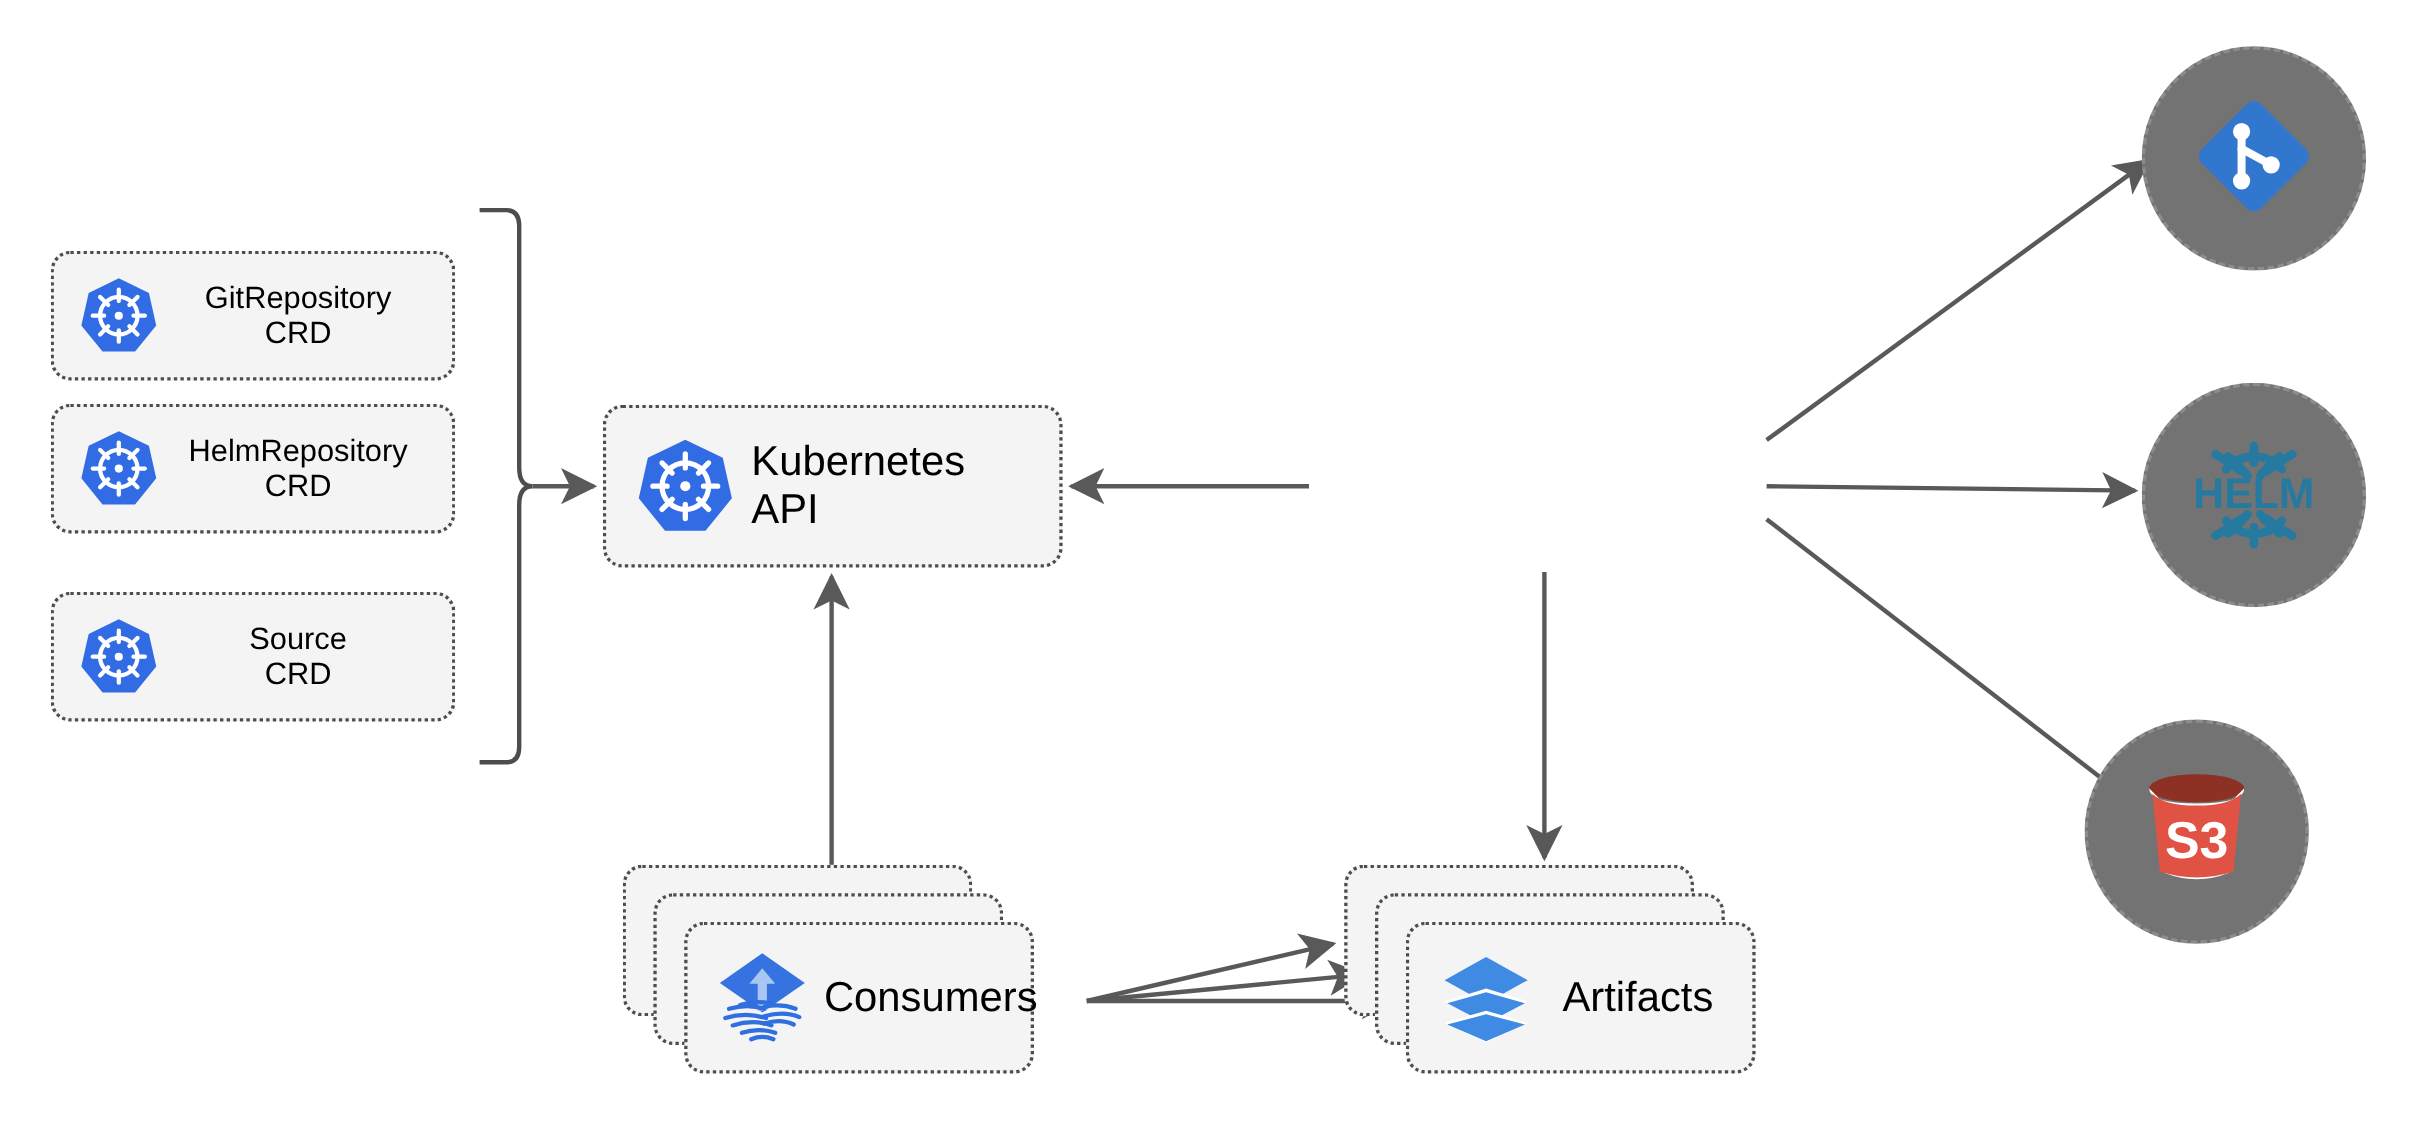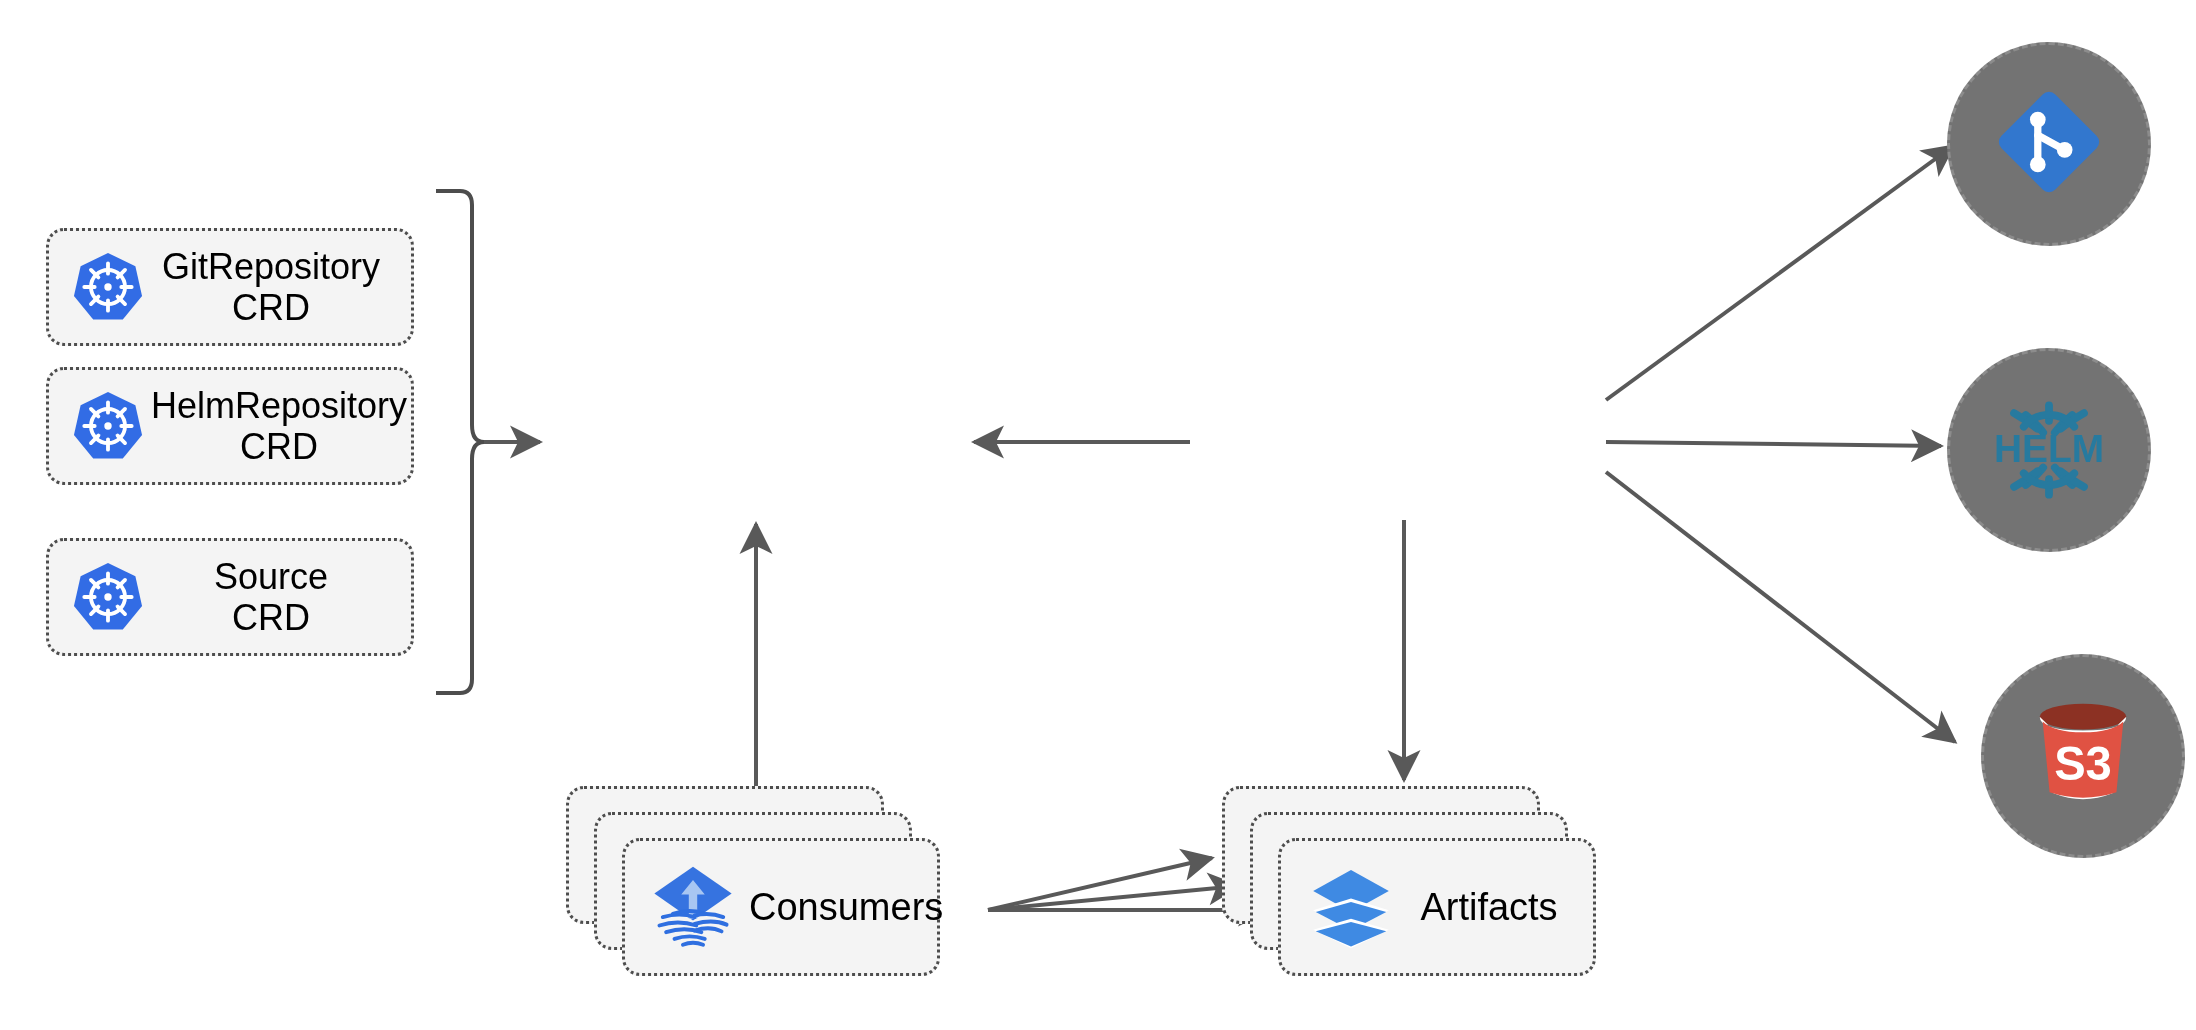--- a/index.html
+++ b/index.html
@@ -23,21 +23,21 @@
     text-align:center;
     white-space:pre-line;
     flex:1;
     padding-right:6px;
   }
   .node .ico{flex:0 0 auto;display:flex;align-items:center;justify-content:center;}
 
   
   .crd{width:368px;height:118px;left:46px;padding:0 14px 0 22px;}
   .crd .ico{width:74px;height:74px;margin-right:6px;}
-  .crd .label{font-size:36px;}
+  .crd .label{font-size:28px;}
 
   #crd-git  {top:228px;}
   #crd-helm {top:367px;}
   #crd-bucket{top:538px;}
 
   
   #k8s-api{left:548px;top:368px;width:418px;height:148px;padding:0 22px 0 26px;}
   #k8s-api .ico{width:92px;height:92px;margin-right:14px;}
   #k8s-api .label{font-size:38px;text-align:left;}
 
@@ -75,21 +75,21 @@
   #artifacts .front .ico{width:84px;height:84px;margin-right:10px;}
 
   
   .ext{
     position:absolute;width:198px;height:198px;border-radius:50%;
     border:3px dashed #8c8c8c;background:#737373;
     display:flex;align-items:center;justify-content:center;z-index:5;
   }
   #ext-git {left:1947px;top:42px;}
   #ext-helm{left:1947px;top:348px;}
-  #ext-s3  {left:1981px;top:654px;}
+  #ext-s3  {left:1895px;top:654px;}
 
   
   #wires{position:absolute;left:0;top:0;width:2196px;height:1030px;z-index:1;}
 </style>
 </head>
 <body>
 
 <div id="stage">
 
   <svg id="wires" viewBox="0 0 2196 1030">
@@ -184,20 +184,40 @@
           <line x1="73" y1="27" x2="63" y2="37"></line>
             <line x1="37" y1="63" x2="27" y2="73"></line>
         </g>
         <circle cx="50" cy="50" r="5" fill="#fff"></circle>
       </svg>
     </span>
     <span class="label">Source
 CRD</span>
   </div>
 
+  <div class="node" id="k8s-api">
+    <span class="ico">
+      <svg width="92" height="92" viewBox="0 0 100 100">
+        <path d="M50 4 L87 22 L96 62 L70 94 L30 94 L4 62 L13 22 Z" fill="#326ce5"></path>
+        <g fill="none" stroke="#fff" stroke-width="5.2" stroke-linecap="round">
+          <circle cx="50" cy="50" r="23"></circle>
+          <line x1="50" y1="18" x2="50" y2="32"></line>
+            <line x1="50" y1="68" x2="50" y2="82"></line>
+          <line x1="18" y1="50" x2="32" y2="50"></line>
+            <line x1="68" y1="50" x2="82" y2="50"></line>
+          <line x1="27" y1="27" x2="37" y2="37"></line>
+            <line x1="63" y1="63" x2="73" y2="73"></line>
+          <line x1="73" y1="27" x2="63" y2="37"></line>
+            <line x1="37" y1="63" x2="27" y2="73"></line>
+        </g>
+        <circle cx="50" cy="50" r="5" fill="#fff"></circle>
+      </svg>
+    </span>
+    <span class="label">Kubernetes API</span>
+  </div>
 
 
   <div class="stack" id="artifacts">
     <div class="sheet s1"></div>
     <div class="sheet s2"></div>
     <div class="front">
       <span class="ico">
         <svg width="84" height="84" viewBox="0 0 100 100">
           <path d="M50 6 L95 31 L50 56 L5 31 Z" fill="#3f8ae3"></path>
           <path d="M50 40 L95 54 L50 79 L5 54 Z" fill="#fff"></path>

